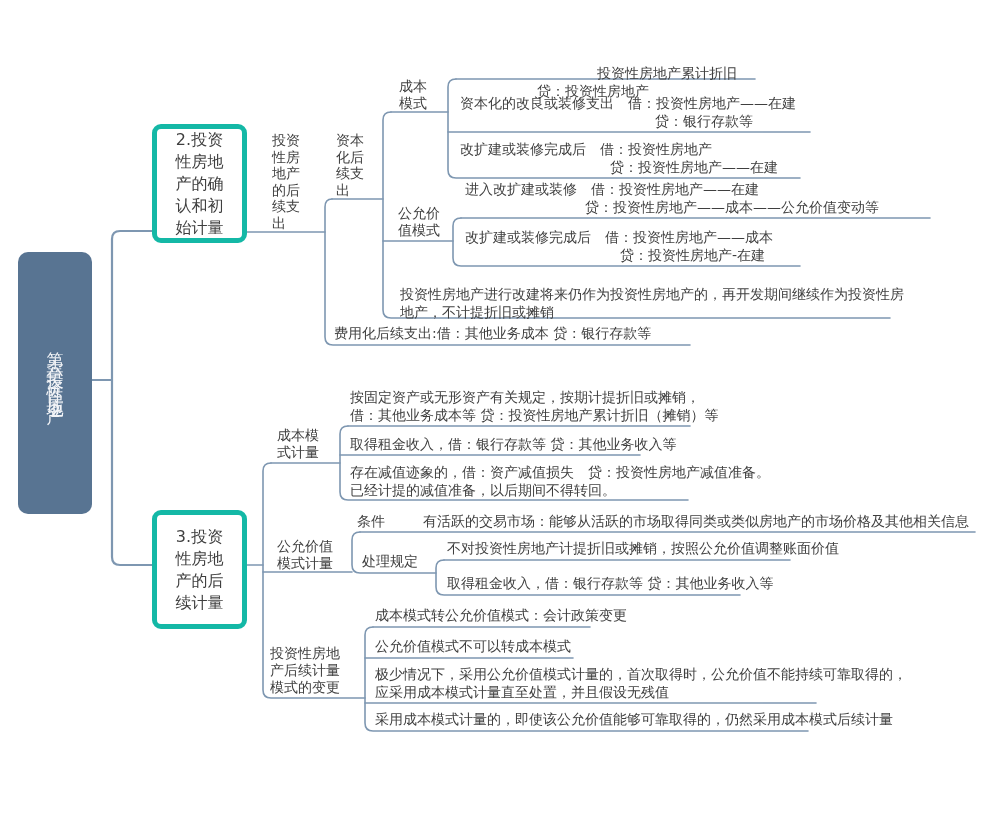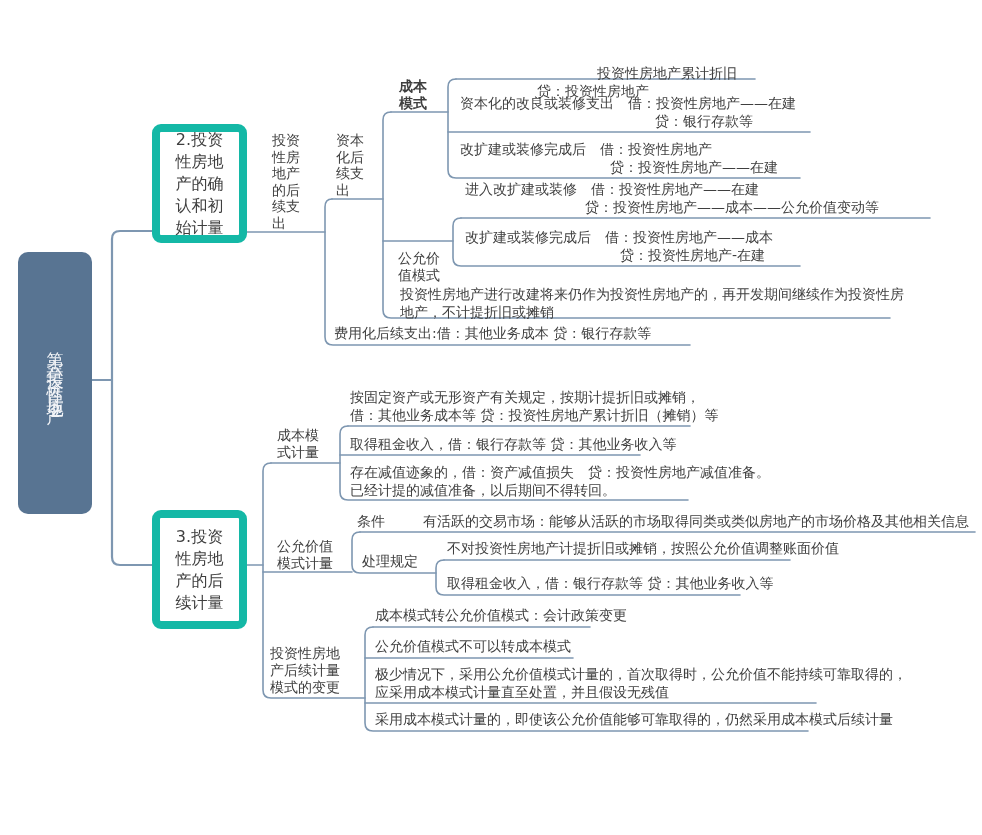--- a/index.html
+++ b/index.html
@@ -14,21 +14,21 @@
   .root{
     left:18px;top:252px;width:74px;height:262px;
     background:#587492;border-radius:10px;
     display:flex;align-items:center;justify-content:center;
     color:#f2f4f7;font-size:17px;
   }
   .root .vtxt{writing-mode:vertical-rl;text-orientation:upright;letter-spacing:7px;line-height:1;}
   
   .bbox{
     width:95px;height:119px;background:#ffffff;
-    border:8px solid #14b8a6;border-radius:9px;
+    border:5px solid #14b8a6;border-radius:9px;
     display:flex;flex-direction:column;align-items:center;justify-content:center;
     font-size:16px;line-height:22px;text-align:center;box-sizing:border-box;
   }
   .bbox2{left:152px;top:124px;}
   .bbox3{left:152px;top:510px;}
   
   .vlabel{font-size:14px;line-height:16.5px;white-space:nowrap;}
   
   .leaf{font-size:14px;line-height:17.5px;white-space:nowrap;}
   .ln{white-space:nowrap;}
@@ -98,41 +98,41 @@
     <div class="ln">出</div>
   </div>
 
   <div class="abs vlabel" style="left:336px;top:132px;">
     <div class="ln">资本</div>
     <div class="ln">化后</div>
     <div class="ln">续支</div>
     <div class="ln">出</div>
   </div>
 
-  <div class="abs vlabel" style="left:399px;top:78px;line-height:17px;font-weight:bold;">
+  <div class="abs vlabel" style="left:399px;top:78px;line-height:17px;">
     <div class="ln">成本</div>
     <div class="ln">模式</div>
   </div>
 
   <div class="abs leaf" style="left:460px;top:25px;">
     <div class="ln i137">投资性房地产累计折旧</div>
     <div class="ln i77">贷：投资性房地产</div>
   </div>
 
   <div class="abs leaf" style="left:460px;top:95px;">
     <div class="ln">资本化的改良或装修支出　借：投资性房地产——在建</div>
     <div class="ln i195">贷：银行存款等</div>
   </div>
 
   <div class="abs leaf" style="left:460px;top:141px;">
     <div class="ln">改扩建或装修完成后　借：投资性房地产</div>
     <div class="ln i150">贷：投资性房地产——在建</div>
   </div>
 
-  <div class="abs vlabel" style="left:398px;top:205px;line-height:17px;margin-top:45px;">
+  <div class="abs vlabel" style="left:398px;top:205px;line-height:17px;">
     <div class="ln">公允价</div>
     <div class="ln">值模式</div>
   </div>
 
   <div class="abs leaf" style="left:465px;top:181px;">
     <div class="ln">进入改扩建或装修　借：投资性房地产——在建</div>
     <div class="ln i120">贷：投资性房地产——成本——公允价值变动等</div>
   </div>
 
   <div class="abs leaf" style="left:465px;top:229px;">

